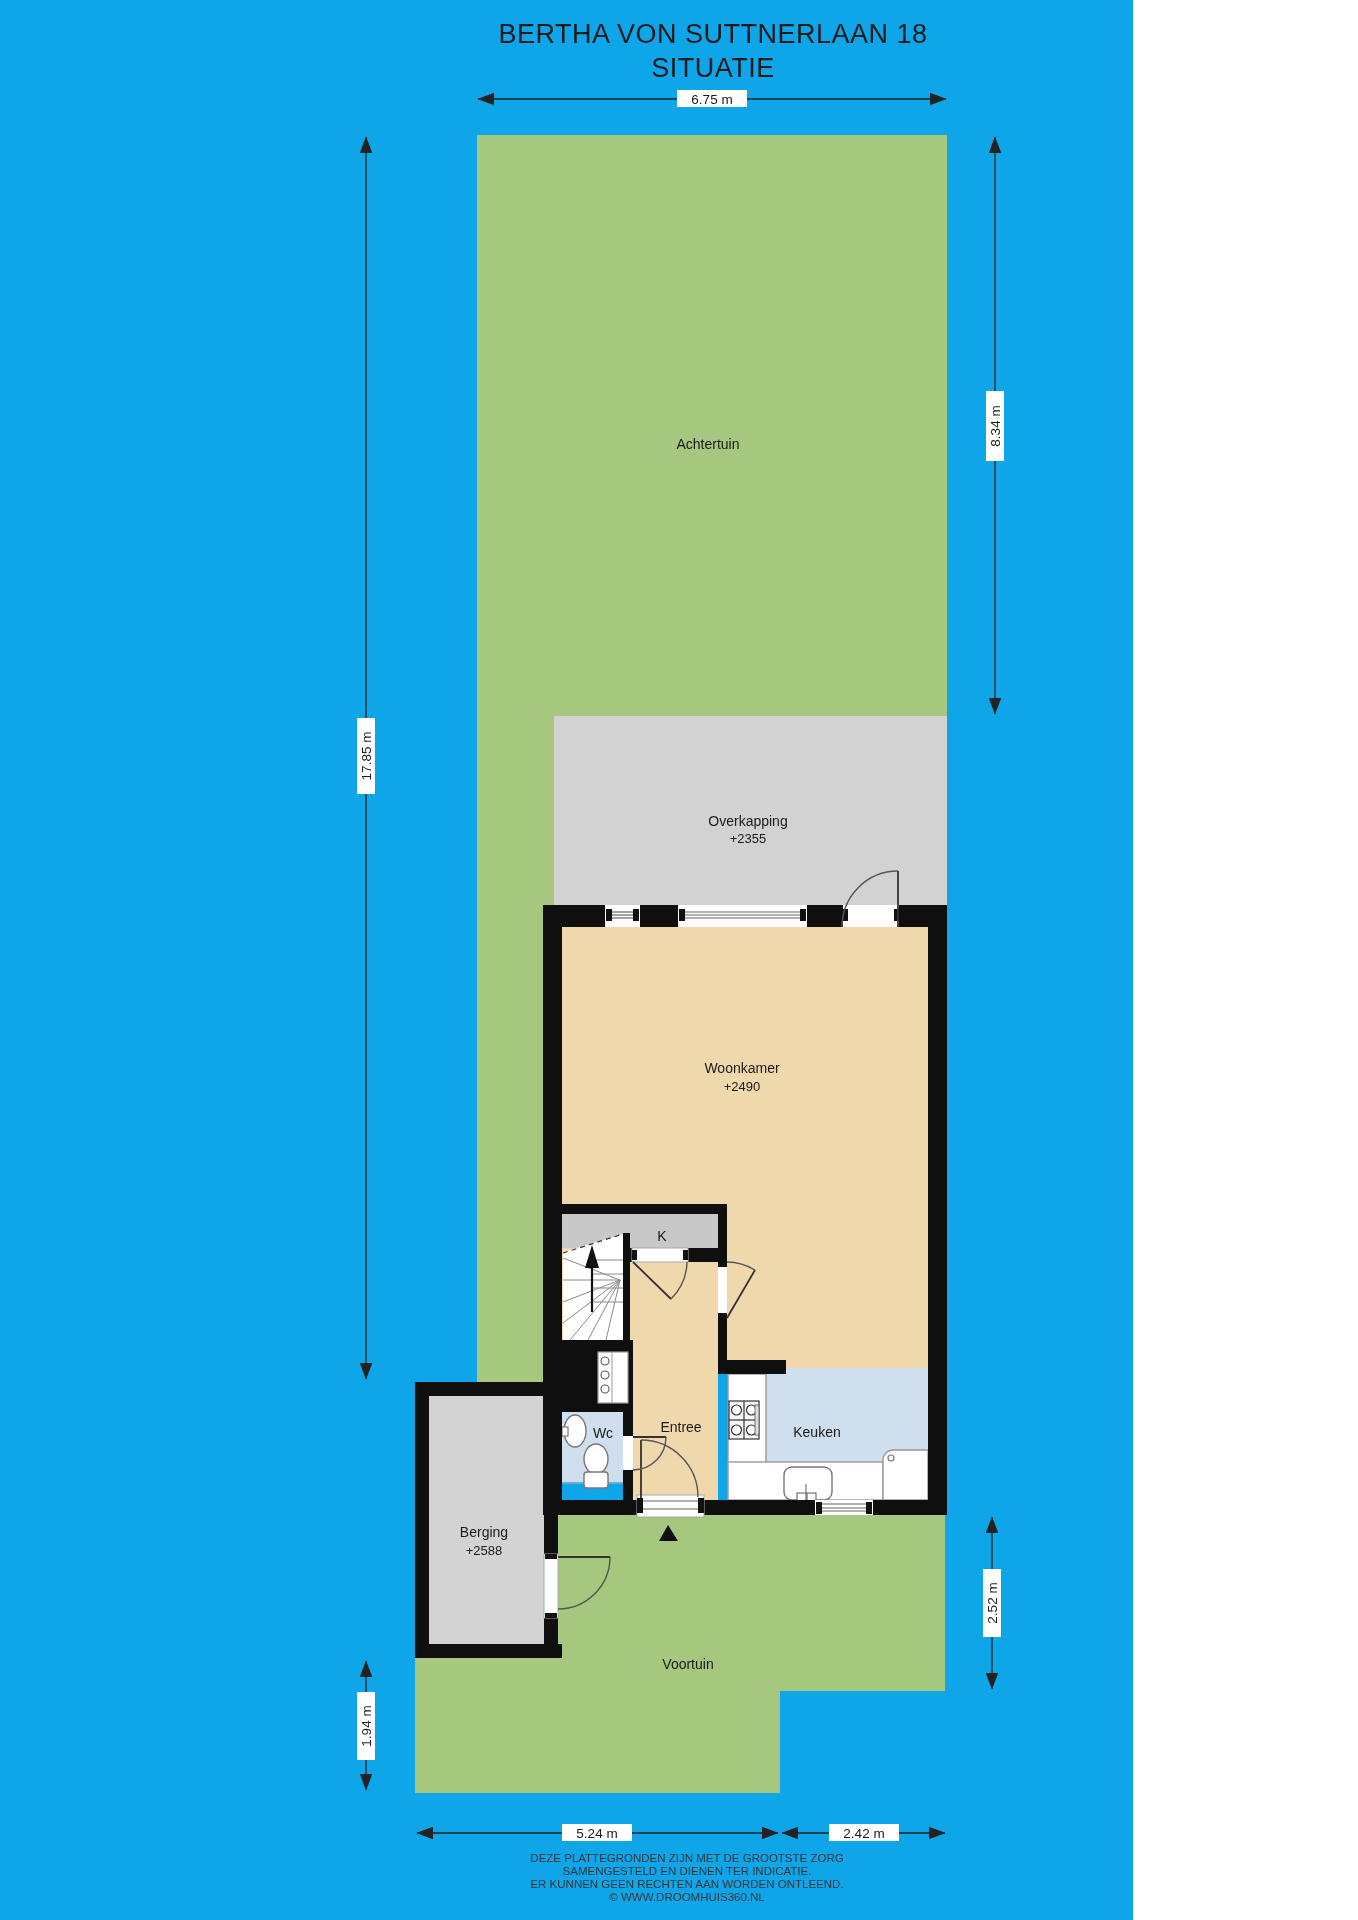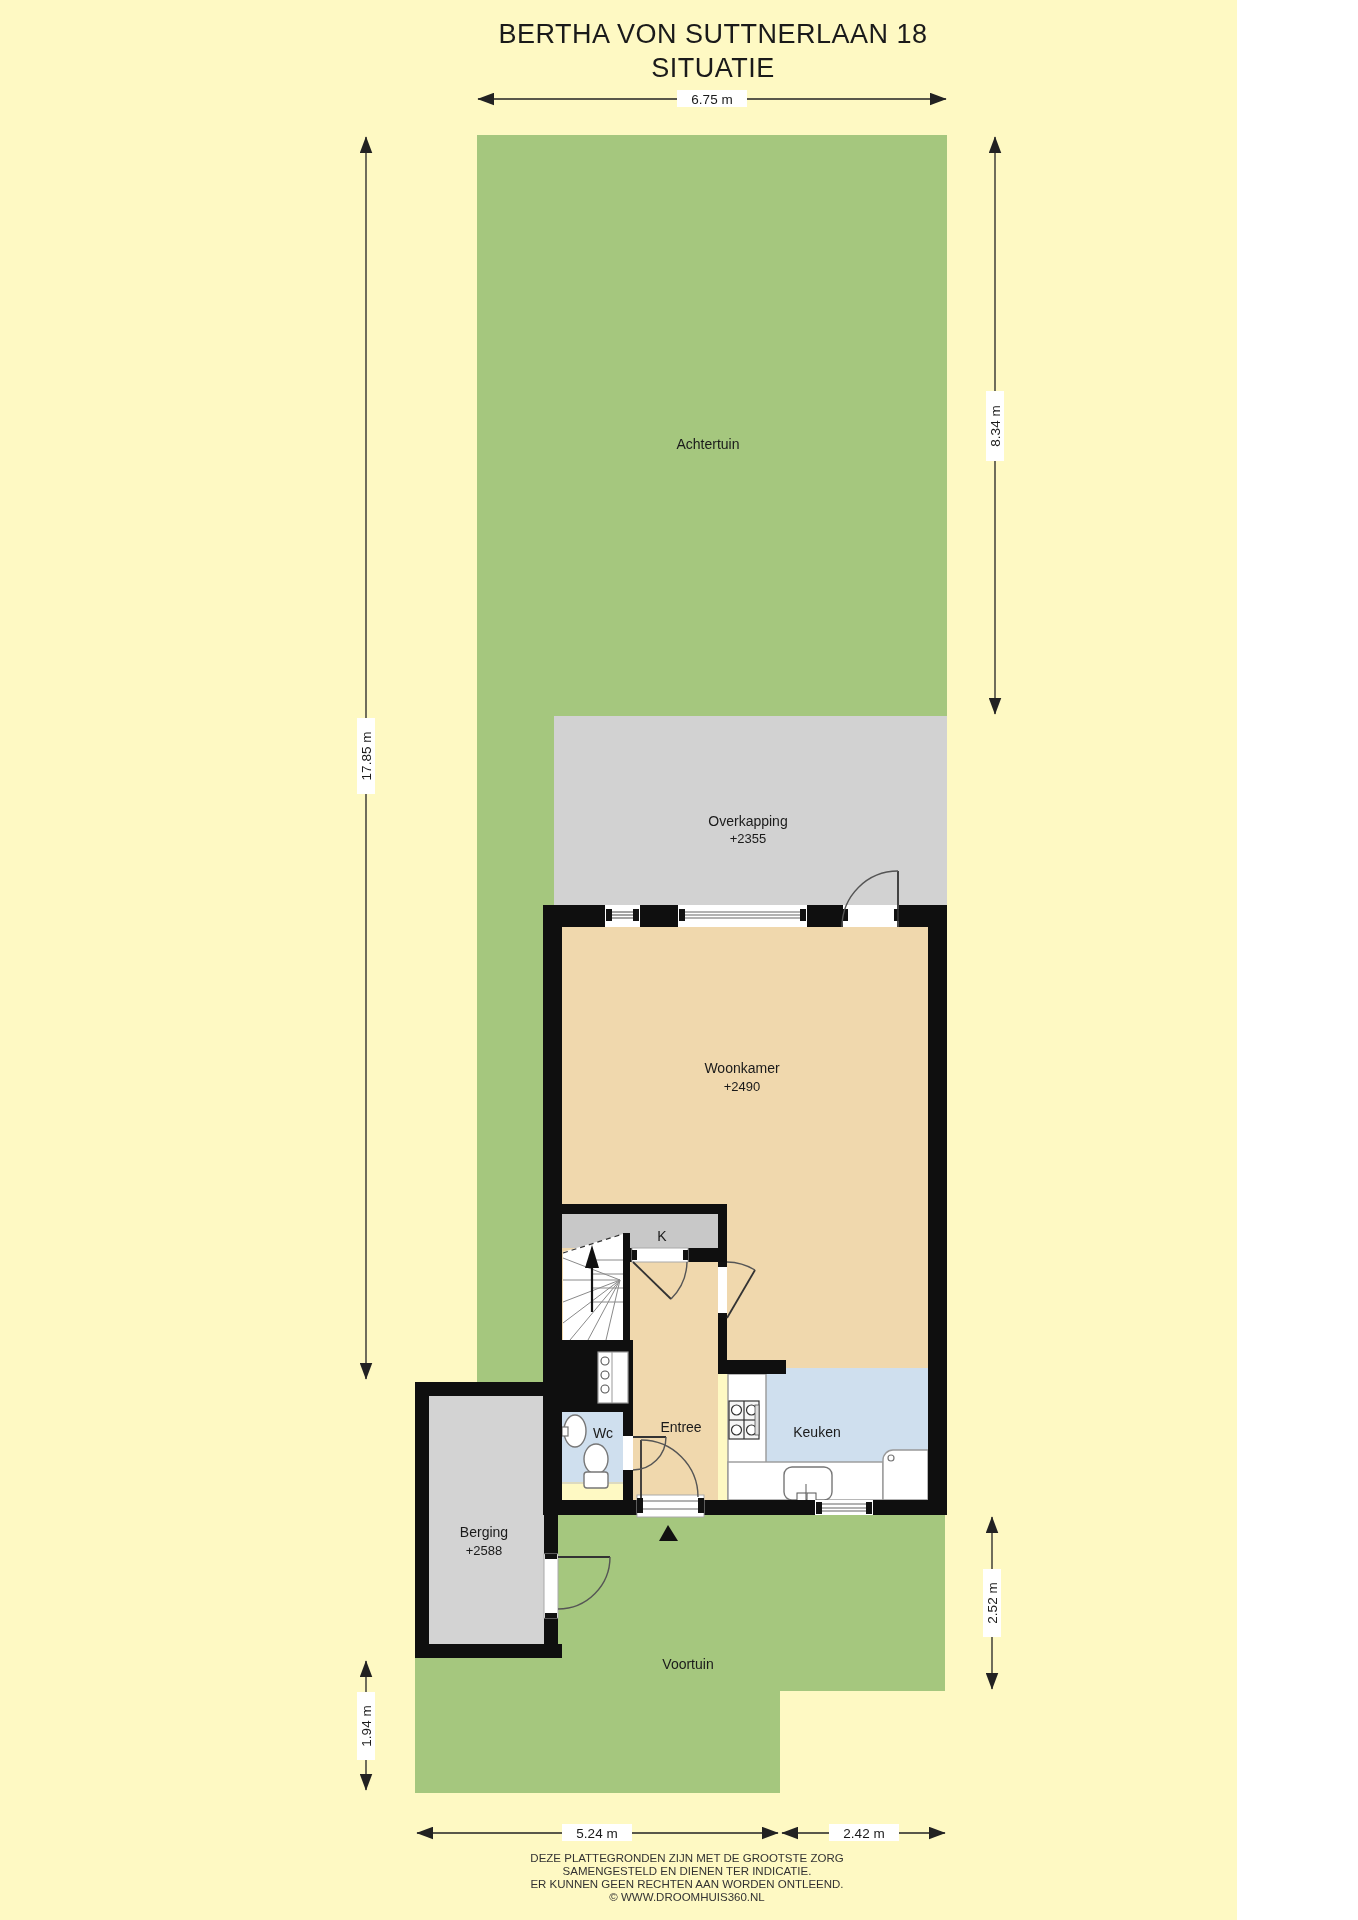--- a/index.html
+++ b/index.html
@@ -1,16 +1,16 @@
 <!DOCTYPE html>
 <html><head>
 <meta charset="utf-8">
 <style>
   html,body{margin:0;padding:0;background:#fff;}
-  .page{position:relative;width:1237px;height:1920px;background:#fef9c3;overflow:hidden;
+  .page{position:relative;width:1133px;height:1920px;background:#0ea5e9;overflow:hidden;
         font-family:"Liberation Sans", sans-serif;}
   svg{display:block;}
   text{font-family:"Liberation Sans", sans-serif;fill:#1a1a1a;}
   .title-text{font-size:27px;letter-spacing:0.5px;}
   .room-label{font-size:14px;}
   .room-sub{font-size:13px;}
   .small-label{font-size:14px;}
   .dim-label{font-size:13.5px;}
   .footer-line{font-size:11.5px;fill:#333;}
   .wall{fill:#0f0f0f;}

